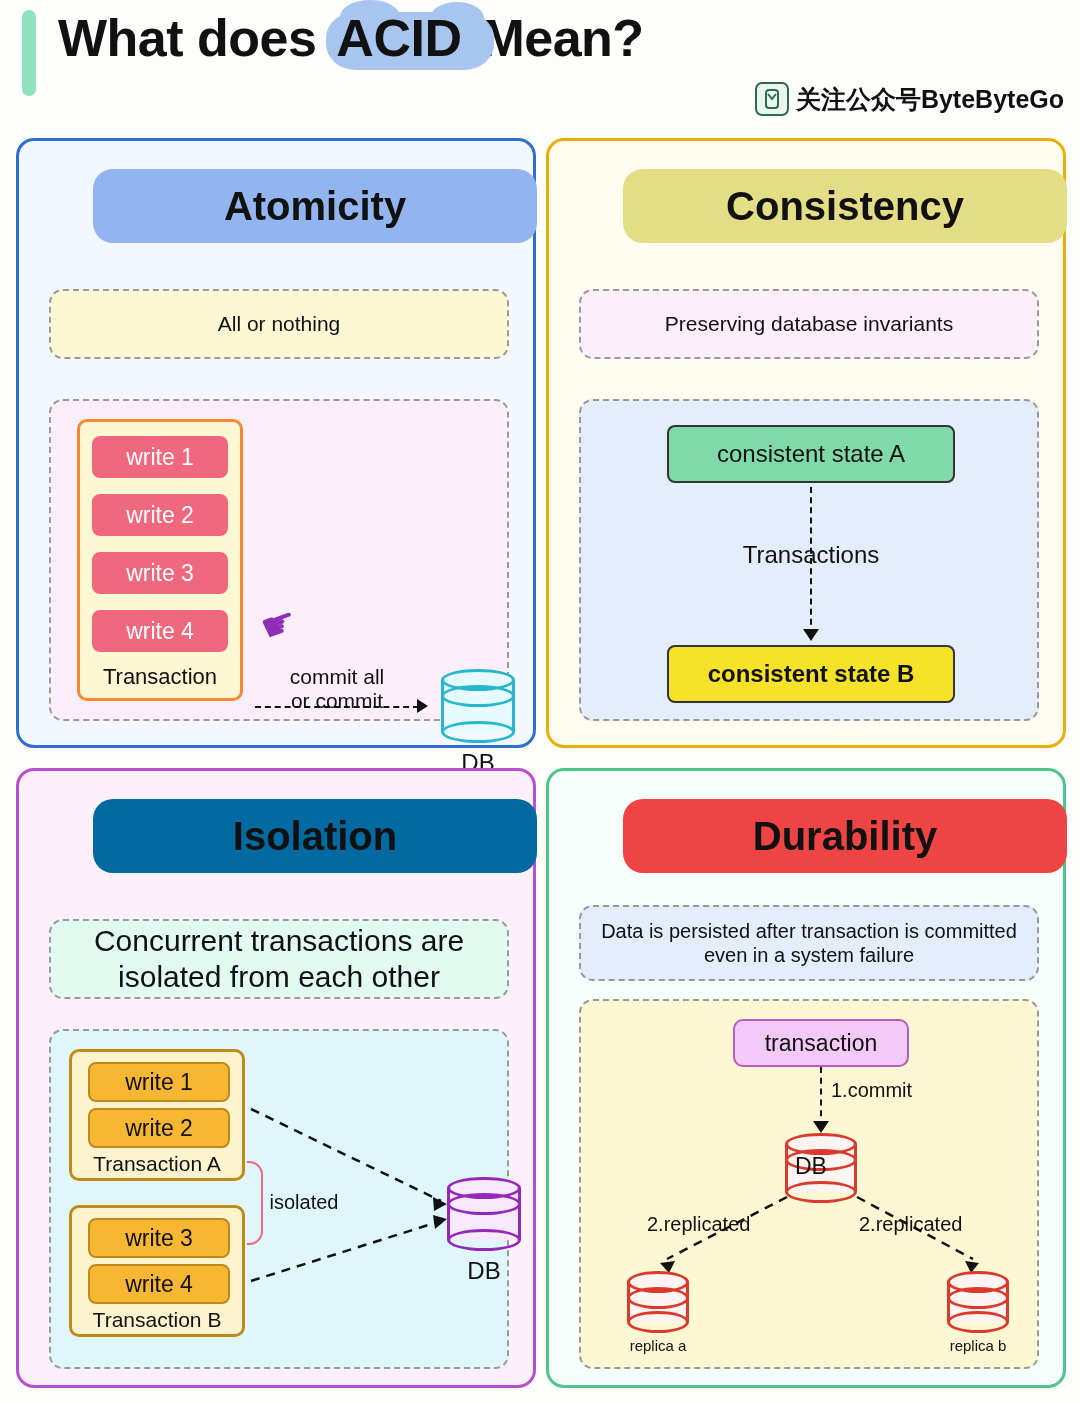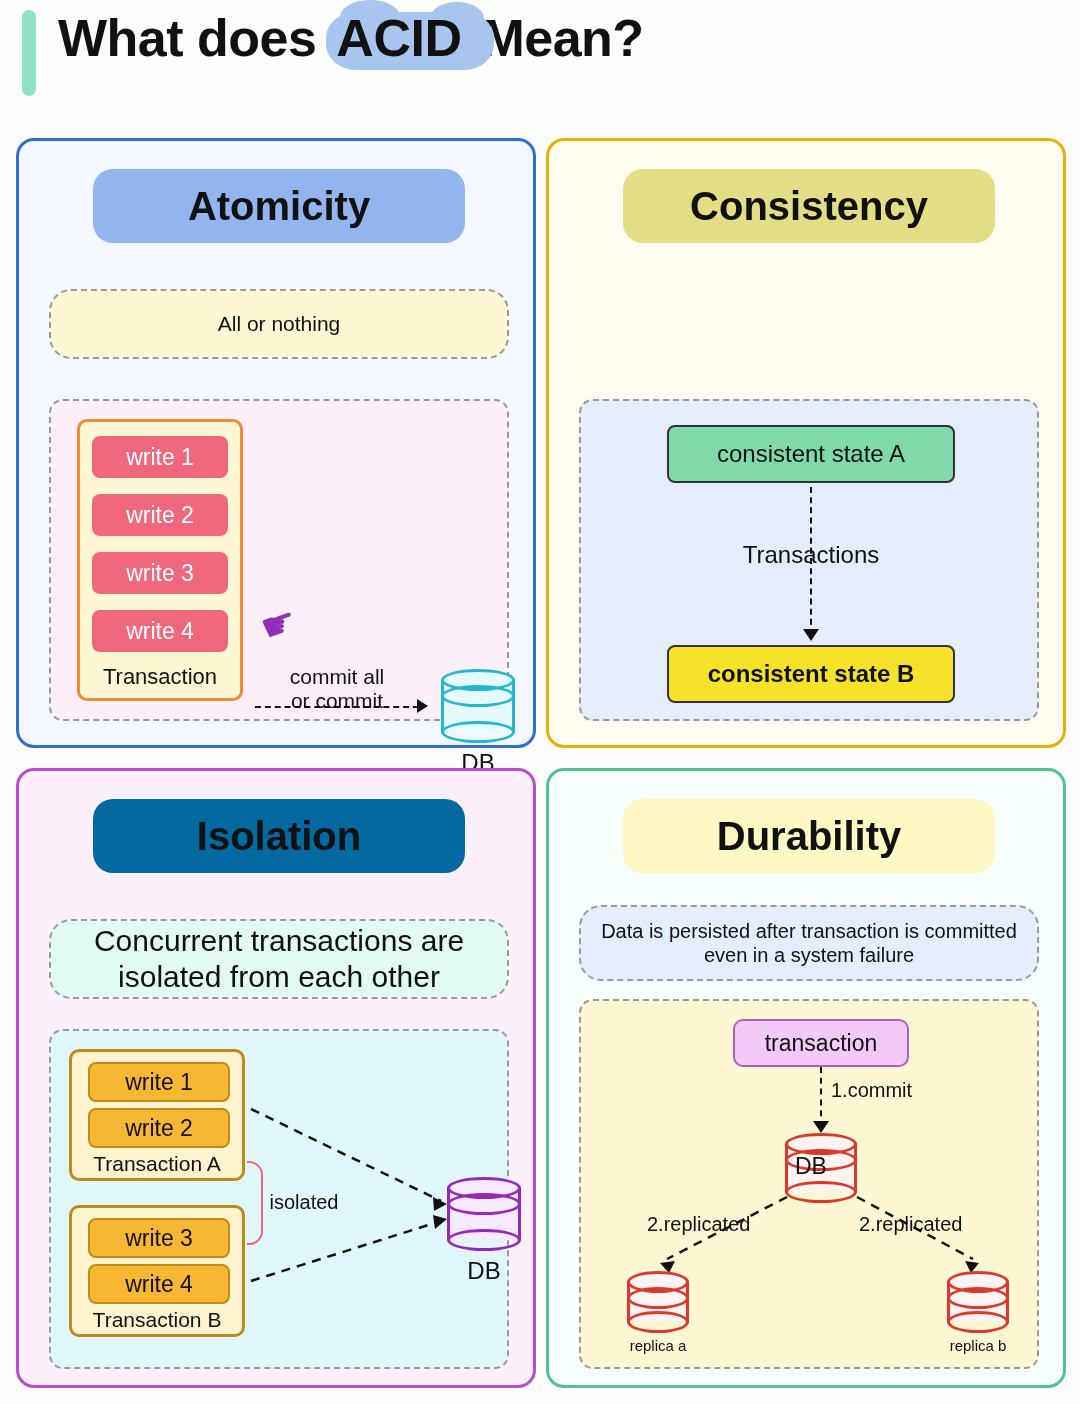--- a/index.html
+++ b/index.html
@@ -59,33 +59,33 @@
   
   .card {
     position: absolute; border-radius: 18px; border: 3px solid #000;
   }
   #card-atomicity  { left: 16px;  top: 138px; width: 520px; height: 610px; background:#f3f7ff; border-color:#2f6fd0; }
   #card-consistency{ left: 546px; top: 138px; width: 520px; height: 610px; background:#fffdf0; border-color:#e8b007; }
   #card-isolation  { left: 16px;  top: 768px; width: 520px; height: 620px; background:#fdf0fb; border-color:#b84fd0; }
   #card-durability { left: 546px; top: 768px; width: 520px; height: 620px; background:#f6fffb; border-color:#4fc48d; }
 
   .card-title {
-    position: absolute; left: 74px; top: 28px; width: 372px; height: 74px;
+    position: absolute; left: 74px; top: 28px; width: 444px; height: 74px;
     border-radius: 20px;
     display: flex; align-items: center; justify-content: center;
     font-size: 40px; font-weight: bold; color: #111;
   }
   #card-atomicity  .card-title { background: #92b4ef; }
   #card-consistency .card-title { background: #e3dd86; }
   #card-isolation  .card-title { background: #0369a1; }
-  #card-durability .card-title { background: #fef9c3; }
+  #card-durability .card-title { background: #ef4444; }
 
   .desc-box {
     position: absolute; left: 30px; width: 460px;
-    border: 2px dashed #9a9a9a; border-radius: 22px;
+    border: 2px dashed #9a9a9a; border-radius: 14px;
     display: flex; align-items: center; justify-content: center; text-align: center;
     font-size: 21px; color: #111; padding: 8px 14px; line-height: 1.2;
   }
   #card-atomicity  .desc-box { top: 148px; height: 70px; background: #fdf7d4; }
   #card-consistency .desc-box { top: 148px; height: 70px; background: #fdeefb; }
   #card-isolation  .desc-box { top: 148px; height: 80px; background: #e2fbf0; font-size: 30px; }
   #card-durability .desc-box { top: 134px; height: 76px; background: #e3edfb; font-size: 20px; }
 
   .stage {
     position: absolute; left: 30px; width: 460px;
@@ -188,20 +188,29 @@
   .replica-label { position: absolute; font-size: 15px; color: #111; text-align: center; }
 </style>
 </head>
 <body>
 
 <div class="header">
   <div class="title-bar"></div>
   <div class="title">
     <span>What does </span><span class="acid-wrap"><span class="acid-blob"></span><span class="acid-text">ACID</span></span><span> Mean?</span>
   </div>
+  <div class="brand">
+    <div class="brand-logo">
+      <svg width="20" height="20" viewBox="0 0 20 20" aria-hidden="true">
+        <rect x="4" y="1" width="12" height="18" rx="3" fill="none" stroke="#2f6b4f" stroke-width="2"></rect>
+        <path d="M6 5 L10 10 L14 5" fill="none" stroke="#2f6b4f" stroke-width="2"></path>
+      </svg>
+    </div>
+    <div class="brand-text">关注公众号ByteByteGo</div>
+  </div>
 </div>
 
 <div class="card" id="card-atomicity">
   <div class="card-title">Atomicity</div>
   <div class="desc-box">All or nothing</div>
 
   <div class="stage">
     <div class="txn-box" id="atom-txn">
       <div class="write-chip" style="top:14px">write 1</div>
       <div class="write-chip" style="top:72px">write 2</div>
@@ -224,20 +233,21 @@
       <div class="top" style="border-color:#26b6cf; background:#e6fbff;"></div>
       <div class="mid" style="border-color:#26b6cf;"></div>
       <div class="bottom" style="border-color:#26b6cf;"></div>
     </div>
     <div class="small-label" style="left:386px; top:348px; width:82px; font-size:24px;">DB</div>
   </div>
 </div>
 
 <div class="card" id="card-consistency">
   <div class="card-title">Consistency</div>
+  <div class="desc-box">Preserving database invariants</div>
 
   <div class="stage">
     <div class="state-box" id="state-a">consistent state A</div>
     <div class="v-dash" style="left:229px; top:86px; height:148px;"></div>
     <div class="arrow-d" style="left:222px; top:228px;"></div>
     <div class="small-label" style="left:60px; top:140px; width:340px; font-size:24px;">Transactions</div>
     <div class="state-box" id="state-b">consistent state B</div>
   </div>
 </div>
 

